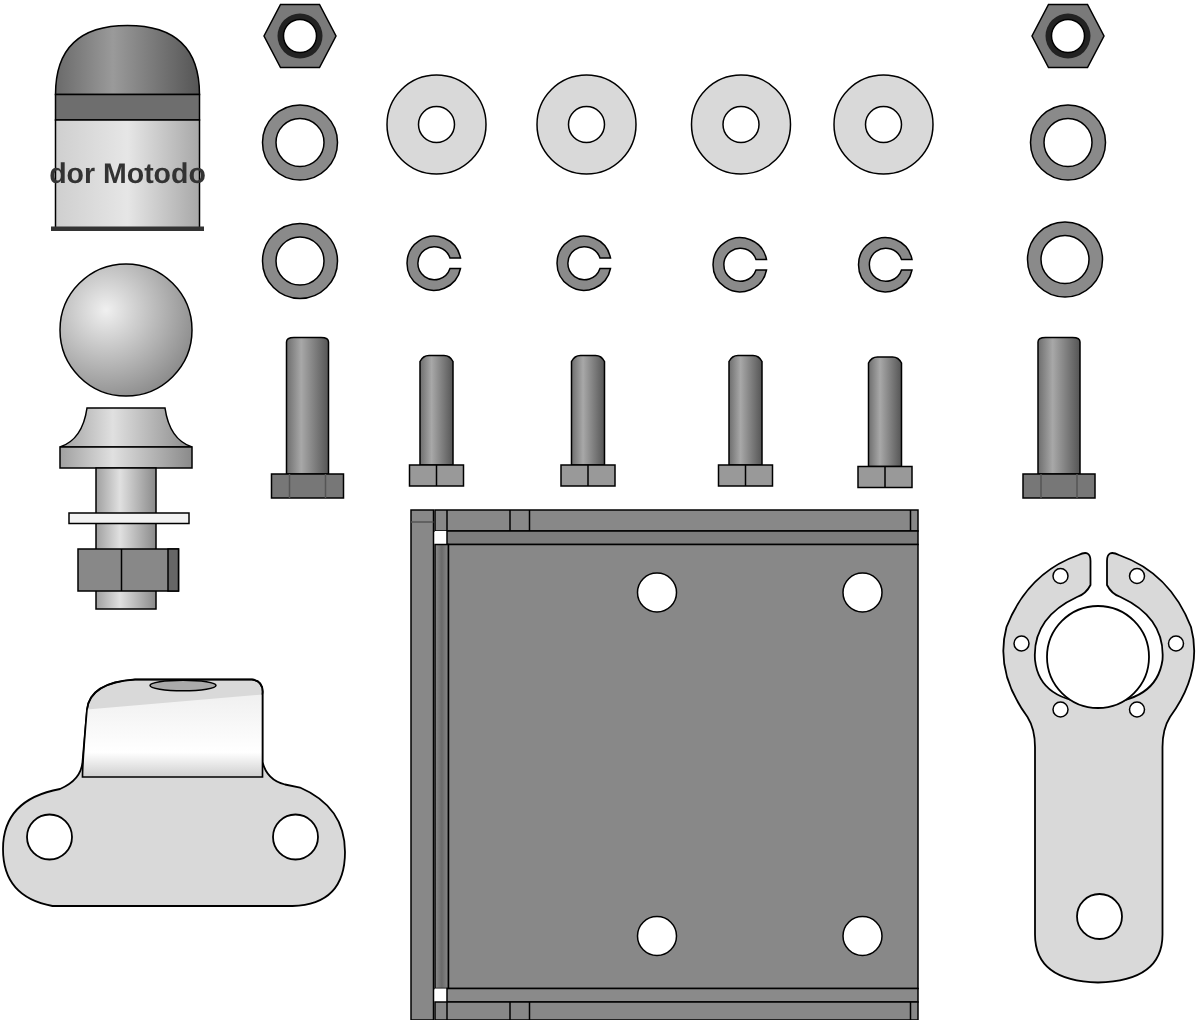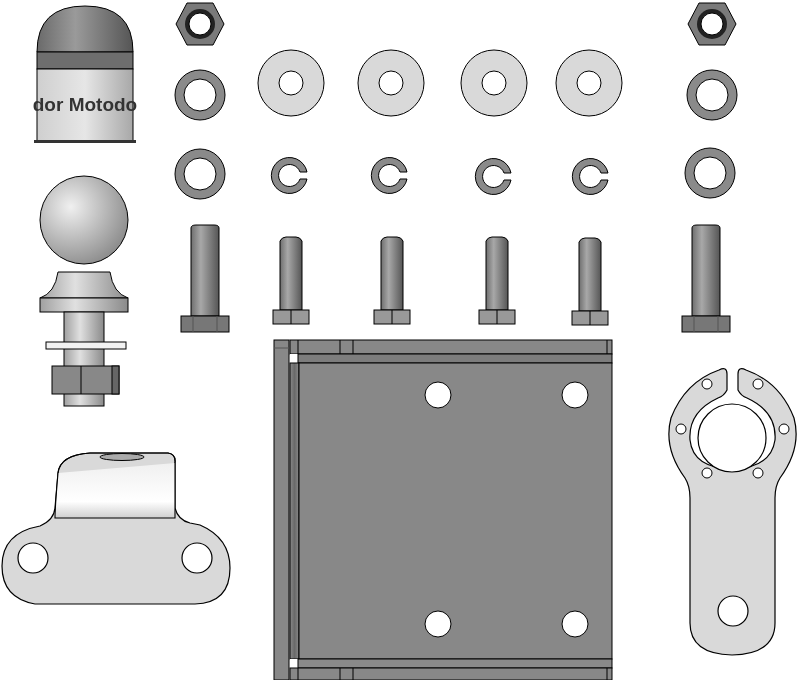--- a/index.html
+++ b/index.html
@@ -3,21 +3,21 @@
 <meta charset="utf-8">
 <style>
   html, body { margin: 0; padding: 0; background: #ffffff; }
   body { width: 800px; height: 680px; position: relative; overflow: hidden; font-family: "Liberation Sans", sans-serif; }
   .part { position: absolute; }
   svg { display: block; overflow: visible; }
 </style>
 </head>
 <body>
 
-<div class="part" style="left:30px;top:4px;width:110px;height:142px;">
+<div class="part" style="left:30px;top:15px;width:110px;height:142px;">
   <svg width="110" height="142" viewBox="0 0 110 142">
     <defs>
       <linearGradient id="capTop" x1="0" x2="1">
         <stop offset="0" stop-color="#6a6a6a"></stop>
         <stop offset="0.4" stop-color="#9a9a9a"></stop>
         <stop offset="1" stop-color="#555"></stop>
       </linearGradient>
       <linearGradient id="capBody" x1="0" x2="1">
         <stop offset="0" stop-color="#cfcfcf"></stop>
         <stop offset="0.5" stop-color="#e6e6e6"></stop>

